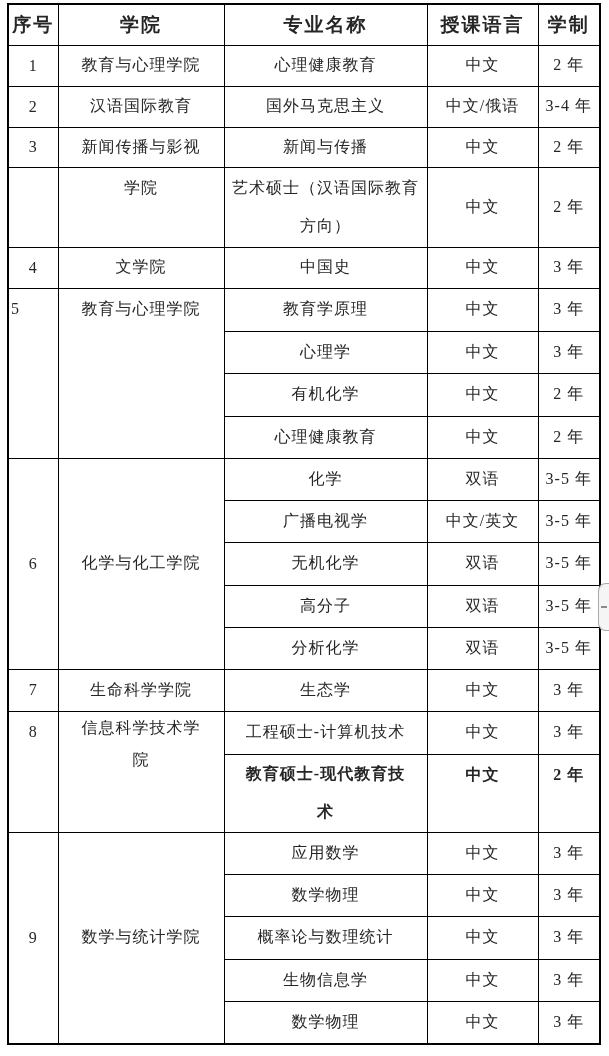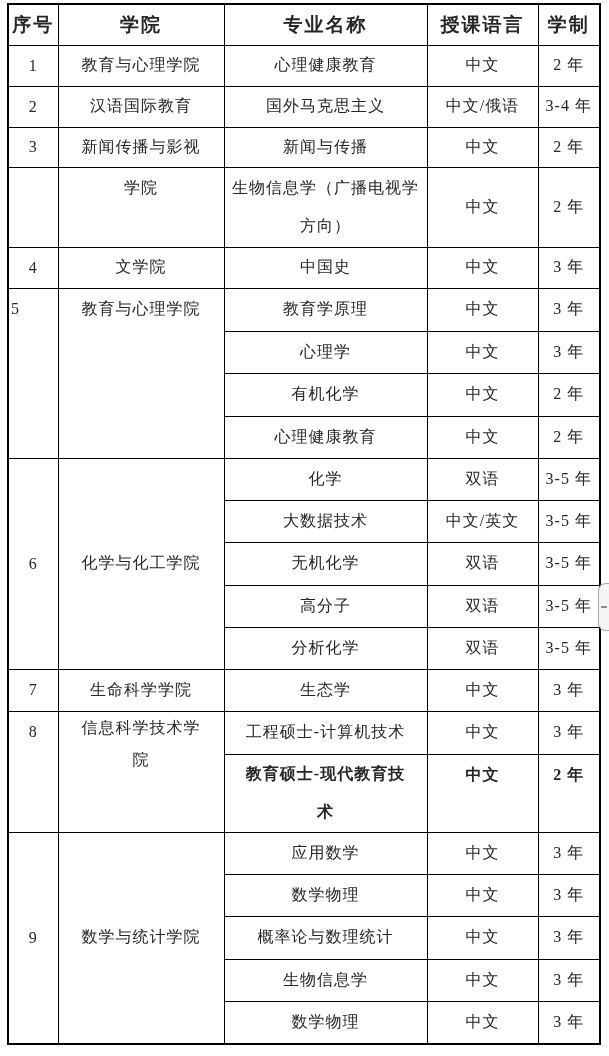--- a/index.html
+++ b/index.html
@@ -126,21 +126,21 @@
         <td>3</td>
         <td>新闻传播与影视</td>
         <td>新闻与传播</td>
         <td>中文</td>
         <td>2 年</td>
       </tr>
 
       <tr class="h80">
         <td></td>
         <td class="v-top40">学院</td>
-        <td class="pre38">生物信息学（广播电视学
+        <td class="pre38">艺术硕士（汉语国际教育
 方向）</td>
         <td>中文</td>
         <td>2 年</td>
       </tr>
 
       <tr class="h41">
         <td>4</td>
         <td>文学院</td>
         <td>中国史</td>
         <td>中文</td>
@@ -171,21 +171,21 @@
       </tr>
 
       <tr class="h42">
         <td rowspan="5">6</td>
         <td rowspan="5">化学与化工学院</td>
         <td>化学</td>
         <td>双语</td>
         <td>3-5 年</td>
       </tr>
       <tr class="h42">
-        <td>大数据技术</td>
+        <td>广播电视学</td>
         <td>中文/英文</td>
         <td>3-5 年</td>
       </tr>
       <tr class="h43">
         <td>无机化学</td>
         <td>双语</td>
         <td>3-5 年</td>
       </tr>
       <tr class="h42">
         <td>高分子</td>

